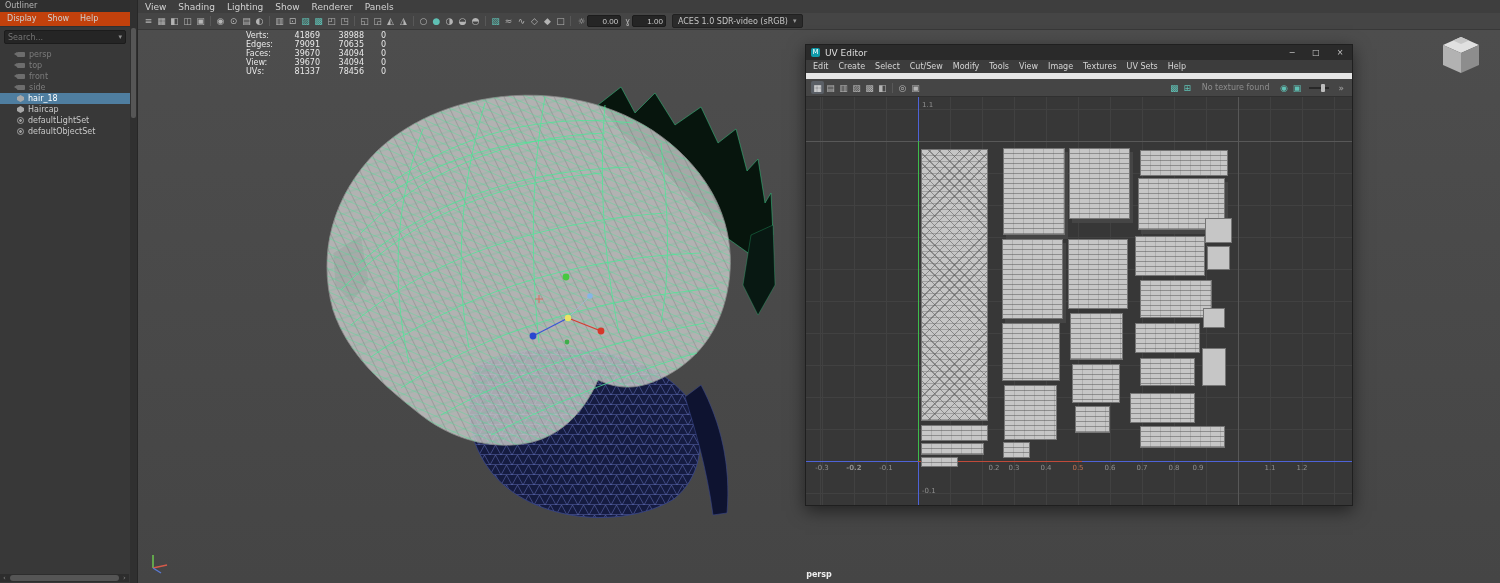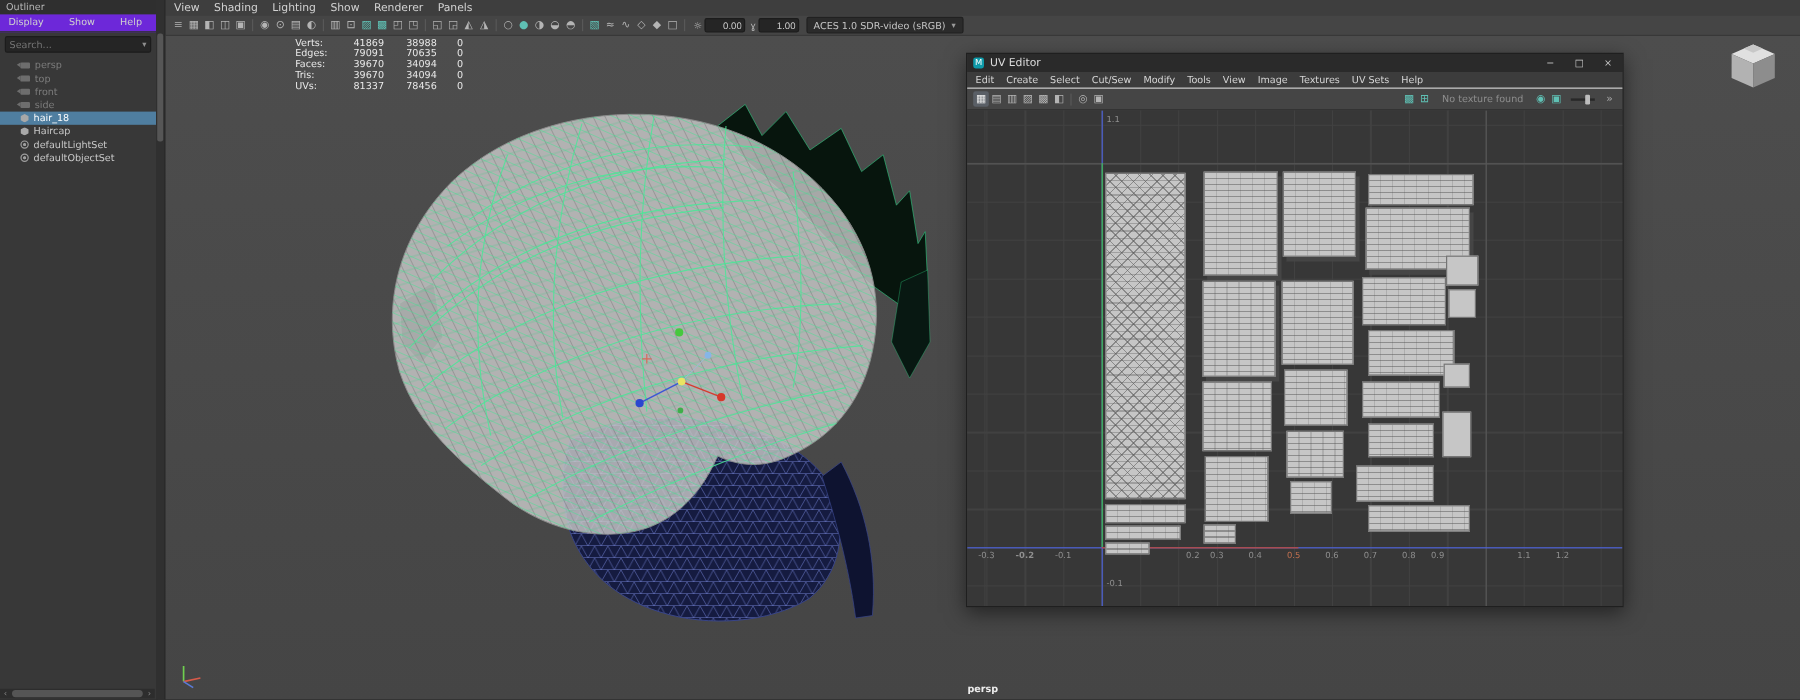--- a/index.html
+++ b/index.html
@@ -1,21 +1,21 @@
 <!DOCTYPE html>
 <html><head>
 <meta charset="utf-8">
 <style>
   html,body{margin:0;padding:0;background:#2b2b2b}
   #app{position:relative;width:1500px;height:583px;background:#3d3d3d;overflow:hidden;
        font-family:"DejaVu Sans",sans-serif;color:#cccccc;font-size:9px;-webkit-font-smoothing:antialiased}
   
   .outliner{position:absolute;left:0;top:0;width:130px;height:583px;background:#383838;border-right:1px solid #2a2a2a}
   .otl-title{height:12px;line-height:12px;padding-left:5px;background:#2f2f2f;font-size:8px;color:#b5b5b5}
-  .otl-menus{display:flex;gap:21px;padding:2px 7px 3px;font-size:8px;color:#cfcfcf;background:#6d28d9;border-bottom:1px solid #303030}
+  .otl-menus{display:flex;gap:11px;padding:2px 7px 3px;font-size:8px;color:#cfcfcf;background:#c2410c;border-bottom:1px solid #303030}
   .otl-menus span{cursor:default}
   .otl-search{margin:3px 4px;height:12px;background:#252525;border:1px solid #1c1c1c;border-radius:2px;display:flex;align-items:center;padding:0 3px;gap:3px}
   .otl-search input{flex:1;min-width:0;background:transparent;border:none;outline:none;color:#8f8f8f;font-size:8px;font-family:inherit;padding:0}
   .otl-search .caret{font-size:7px;color:#8f8f8f}
   .otl-items{padding-top:2px}
   .otl-item{display:flex;align-items:center;gap:4px;height:11px;padding-left:17px;font-size:8px;color:#c9c9c9;cursor:default}
   .otl-item.dim{color:#7c7c7c}
   .otl-item.dim .cam-icon{opacity:.55}
   .otl-item.selected{background:#4f7ea0;color:#ffffff}
   .cam-icon{width:8px;height:5px;background:#9a9a9a;border-radius:1px;position:relative;flex:none}
@@ -52,21 +52,21 @@
   .axis-gizmo{position:absolute;left:8px;bottom:8px;width:26px;height:26px}
   .view-cube{position:absolute;right:16px;top:4px;width:46px;height:44px}
   
   .uv-window{position:absolute;left:805px;top:44px;width:548px;height:462px;background:#404040;border:1px solid #1f1f1f;
              box-shadow:0 5px 16px rgba(0,0,0,.5);display:flex;flex-direction:column;box-sizing:border-box}
   .uv-titlebar{height:15px;background:#2a2a2a;display:flex;align-items:center;gap:5px;padding-left:5px;flex:none}
   .maya-badge{width:9px;height:9px;background:#0e9aa9;border-radius:2px;color:#fff;font-size:7px;line-height:9px;text-align:center;flex:none}
   .uv-title{font-size:9px;color:#dddddd}
   .win-btns{margin-left:auto;display:flex;height:15px}
   .win-btn{width:24px;display:flex;align-items:center;justify-content:center;font-size:8px;color:#c9c9c9;cursor:default}
-  .uv-menubar{height:13px;background:#3c3c3c;display:flex;align-items:center;gap:10px;padding-left:7px;font-size:8px;color:#d5d5d5;flex:none;border-bottom:1px solid #e5e5e5}
+  .uv-menubar{height:13px;background:#3c3c3c;display:flex;align-items:center;gap:10px;padding-left:7px;font-size:8px;color:#d5d5d5;flex:none;border-bottom:6px solid #e5e5e5}
   .uv-toolbar{height:17px;background:#454545;border-bottom:1px solid #303030;display:flex;align-items:center;padding:0 5px;gap:2px;flex:none}
   .flex-spacer{flex:1}
   .uv-status{font-size:8px;color:#8d8d8d;margin:0 6px}
   .uv-slider{width:20px;height:13px;position:relative;margin:0 4px;cursor:default}
   .uv-slider-track{position:absolute;left:0;right:0;top:6px;height:2px;background:#282828}
   .uv-slider-thumb{position:absolute;left:12px;top:3px;width:4px;height:8px;background:#bdbdbd;border-radius:1px}
   .uv-overflow{font-size:9px;color:#a9a9a9;margin:0 3px;cursor:default}
   .uv-canvas{flex:1;position:relative;overflow:hidden;background-color:#373737;
     background-image:repeating-linear-gradient(to right,#414141 0 1px,transparent 1px 32px),
                      repeating-linear-gradient(to bottom,#414141 0 1px,transparent 1px 32px);
@@ -220,21 +220,21 @@
             <span>70635</span>
             <span>0</span>
           </div>
           <div class="hud-row">
             <span class="hud-label">Faces:</span>
             <span>39670</span>
             <span>34094</span>
             <span>0</span>
           </div>
           <div class="hud-row">
-            <span class="hud-label">Tris:</span>
+            <span class="hud-label">View:</span>
             <span>39670</span>
             <span>34094</span>
             <span>0</span>
           </div>
           <div class="hud-row">
             <span class="hud-label">UVs:</span>
             <span>81337</span>
             <span>78456</span>
             <span>0</span>
           </div>

